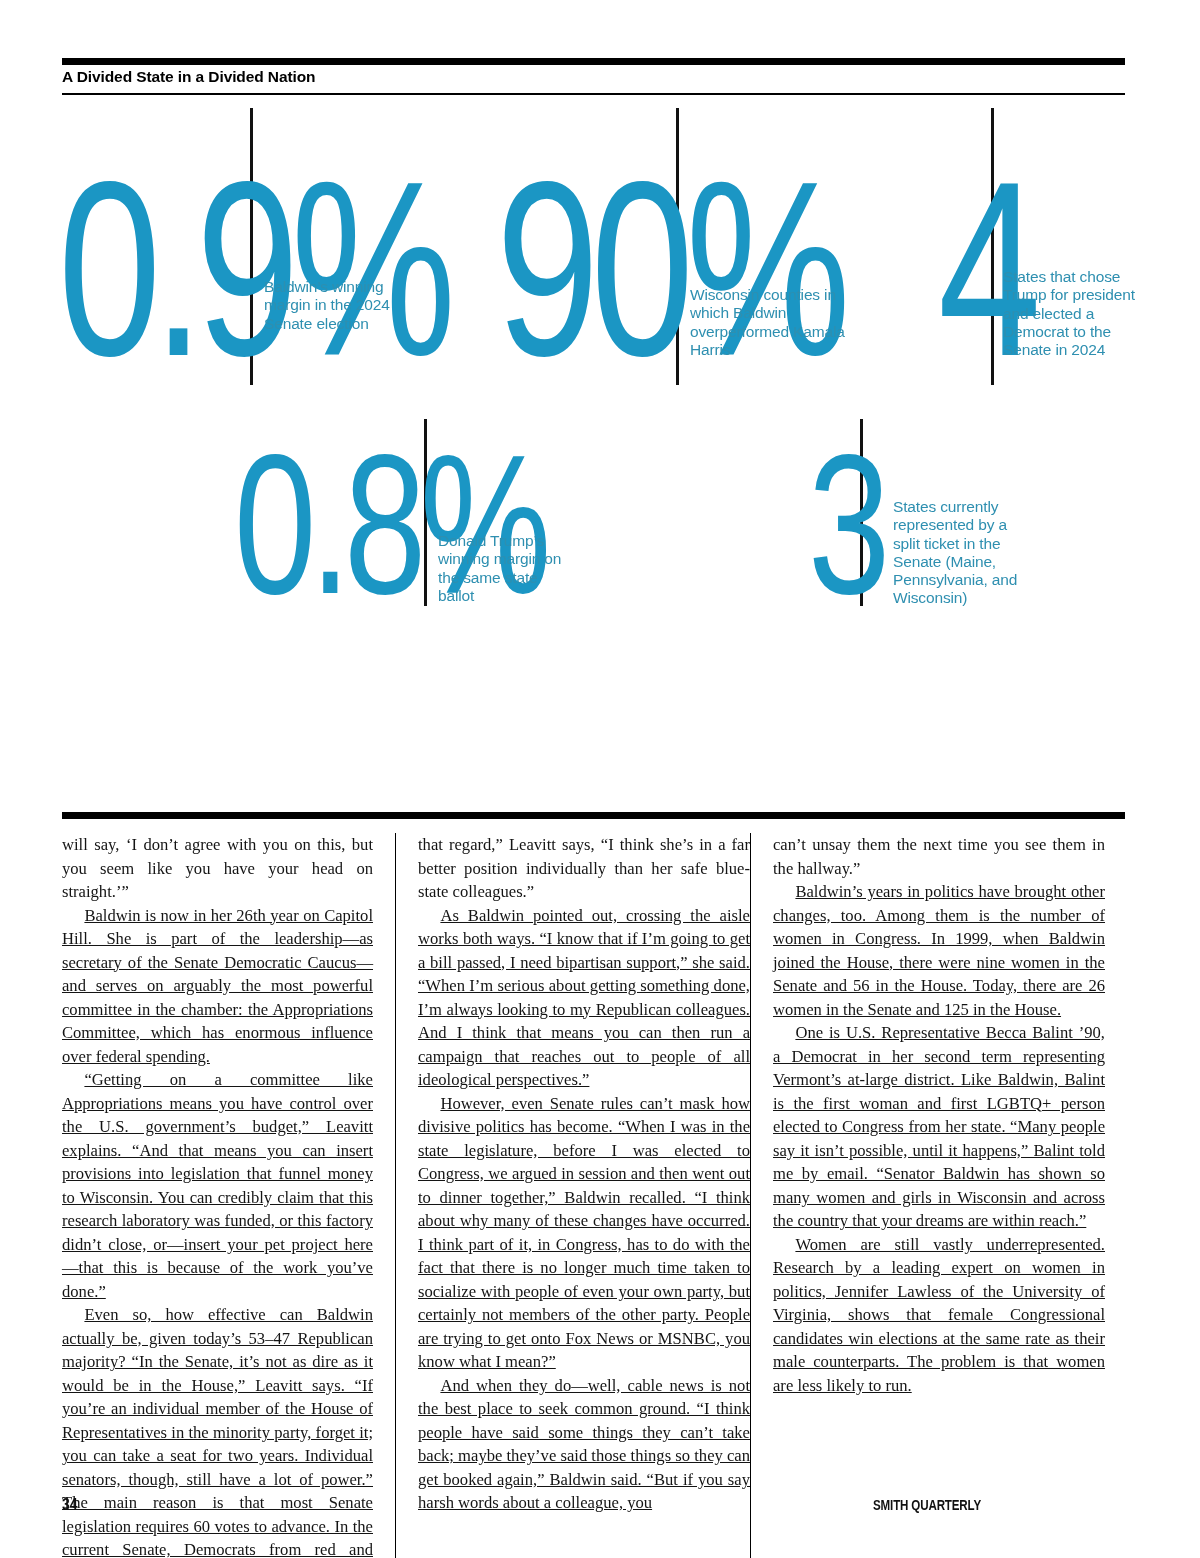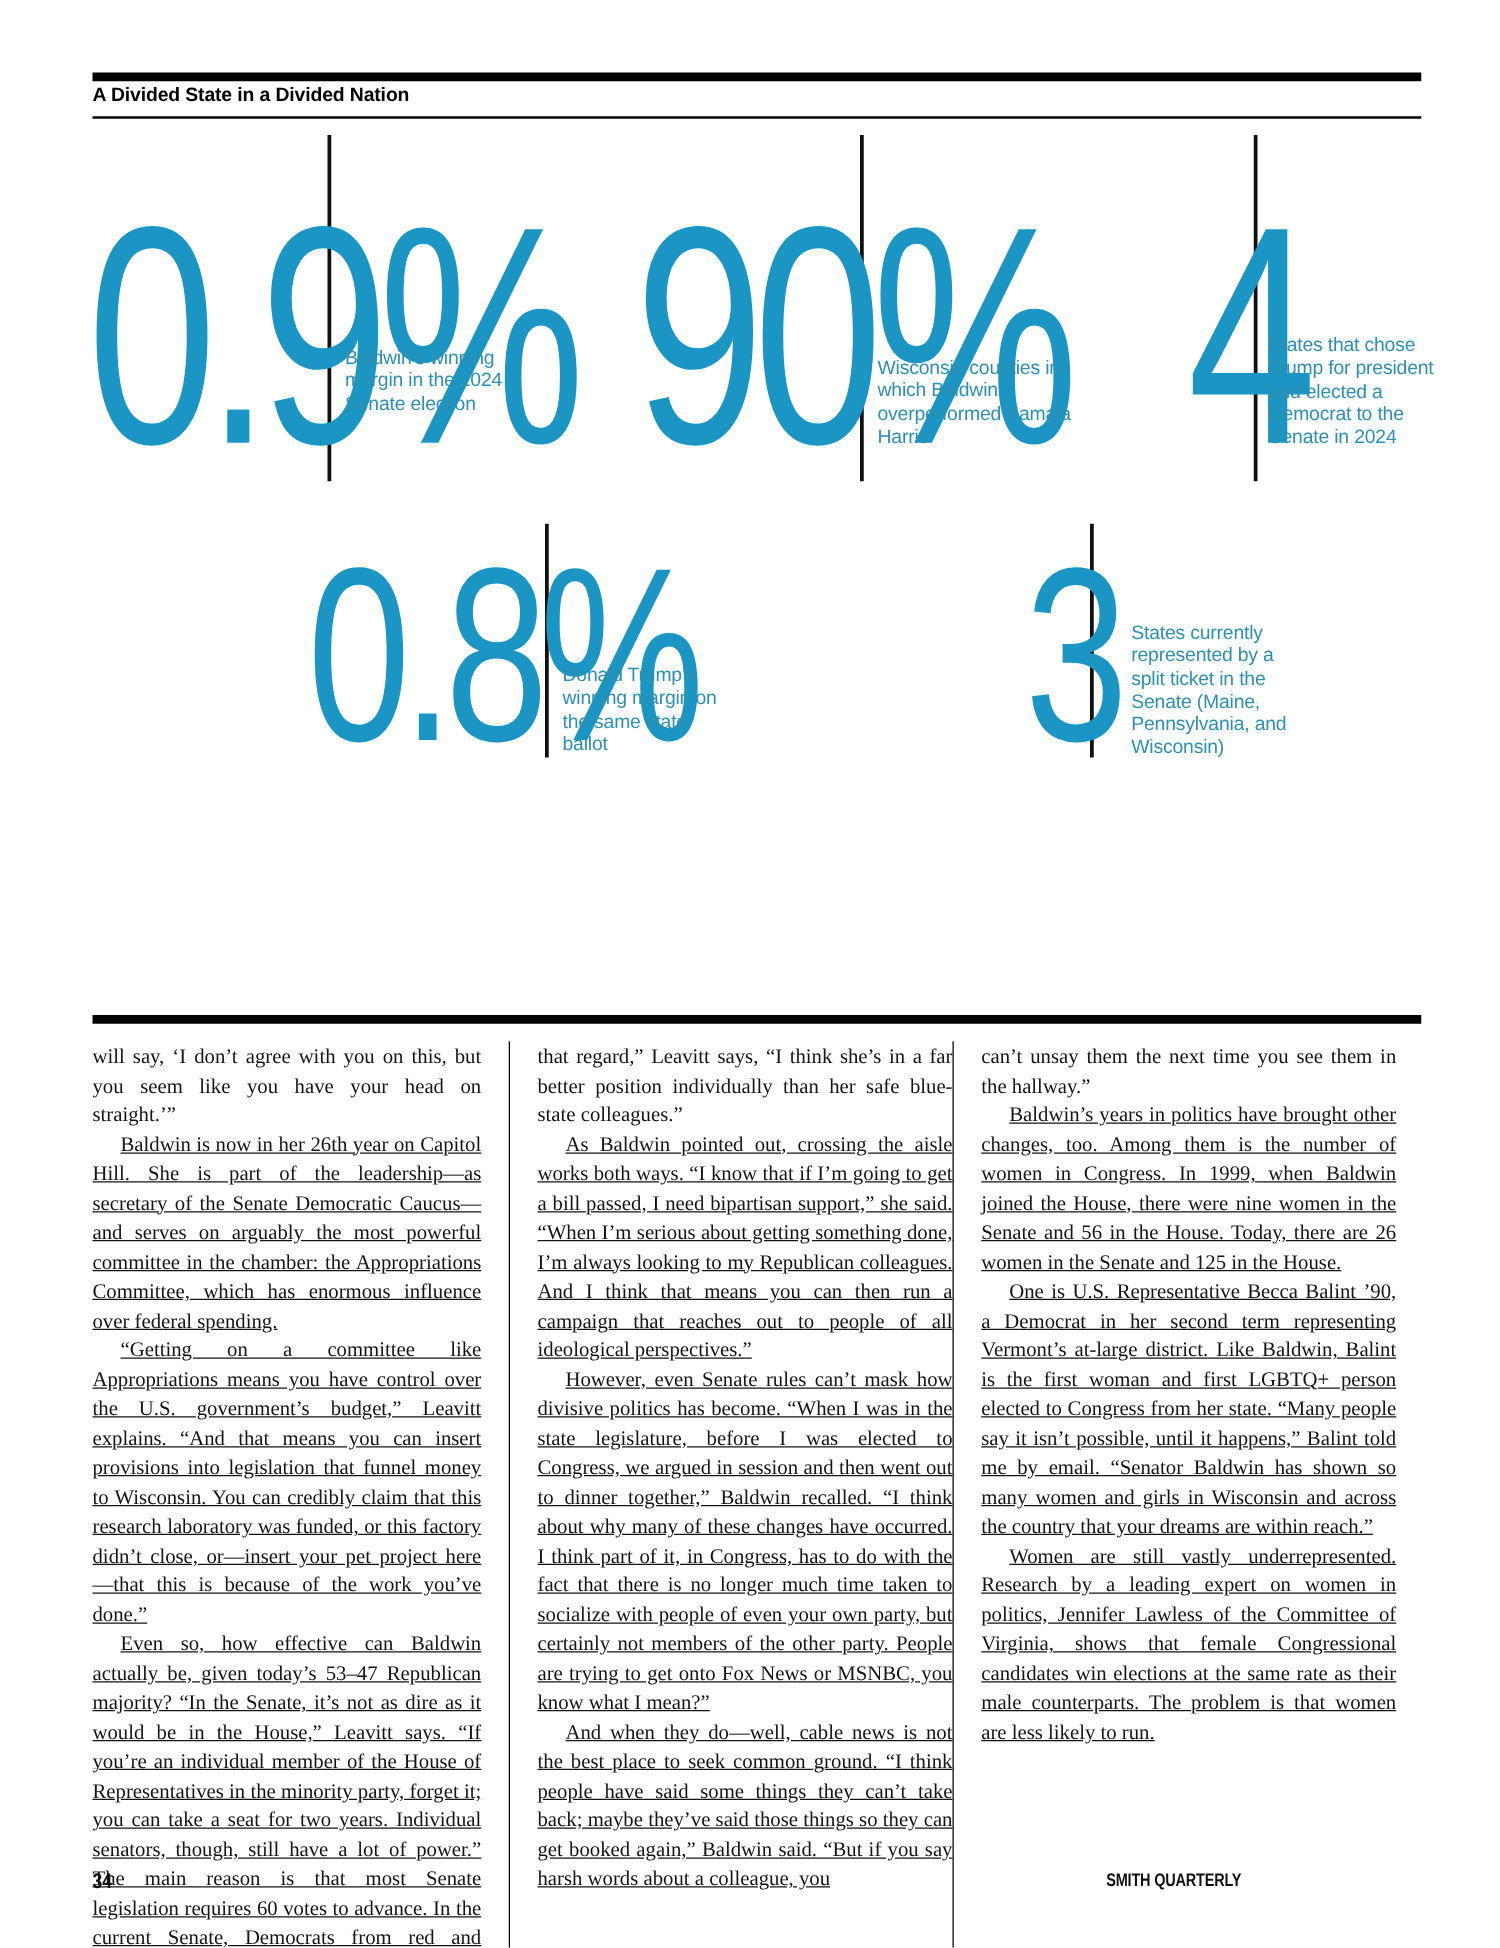--- a/index.html
+++ b/index.html
@@ -11,21 +11,21 @@
     width: 1200px;
     height: 1558px;
     position: relative;
     font-family: "Liberation Serif", serif;
     color: #111111;
     overflow: hidden;
   }
 
   .page {
     position: absolute;
-    left: 12px; top: 0;
+    left: 0; top: 0;
     width: 1056px;
     height: 1558px;
   }
 
   
   .header-rule-top {
     position: absolute;
     left: 62px; top: 58px;
     width: 1063px; height: 7px;
     background: #000000;
@@ -248,20 +248,20 @@
     <div class="col col-2">
       <p>that regard,” Leavitt says, “I think she’s in a far better position individually than her safe blue-state colleagues.”</p>
       <p class="indent">As Baldwin pointed out, crossing the aisle works both ways. “I know that if I’m going to get a bill passed, I need bipartisan support,” she said. “When I’m serious about getting something done, I’m always looking to my Republican colleagues. And I think that means you can then run a campaign that reaches out to people of all ideological perspectives.”</p>
       <p class="indent">However, even Senate rules can’t mask how divisive politics has become. “When I was in the state legislature, before I was elected to Congress, we argued in session and then went out to dinner together,” Baldwin recalled. “I think about why many of these changes have occurred. I think part of it, in Congress, has to do with the fact that there is no longer much time taken to socialize with people of even your own party, but certainly not members of the other party. People are trying to get onto Fox News or MSNBC, you know what I mean?”</p>
       <p class="indent">And when they do—well, cable news is not the best place to seek common ground. “I think people have said some things they can’t take back; maybe they’ve said those things so they can get booked again,” Baldwin said. “But if you say harsh words about a colleague, you</p>
     </div>
     <div class="col col-3">
       <p>can’t unsay them the next time you see them in the hallway.”</p>
       <p class="indent">Baldwin’s years in politics have brought other changes, too. Among them is the number of women in Congress. In 1999, when Baldwin joined the House, there were nine women in the Senate and 56 in the House. Today, there are 26 women in the Senate and 125 in the House.</p>
       <p class="indent">One is U.S. Representative Becca Balint ’90, a Democrat in her second term representing Vermont’s at-large district. Like Baldwin, Balint is the first woman and first LGBTQ+ person elected to Congress from her state. “Many people say it isn’t possible, until it happens,” Balint told me by email. “Senator Baldwin has shown so many women and girls in Wisconsin and across the country that your dreams are within reach.”</p>
-      <p class="indent">Women are still vastly underrepresented. Research by a leading expert on women in politics, Jennifer Lawless of the Committee of Virginia, shows that female Congressional candidates win elections at the same rate as their male counterparts. The problem is that women are less likely to run.</p>
+      <p class="indent">Women are still vastly underrepresented. Research by a leading expert on women in politics, Jennifer Lawless of the University of Virginia, shows that female Congressional candidates win elections at the same rate as their male counterparts. The problem is that women are less likely to run.</p>
     </div>
   </div>
 
   <div class="footer-page-number">34</div>
   <div class="footer-publication">SMITH QUARTERLY</div>
 
 </div>
 
 </body></html>

